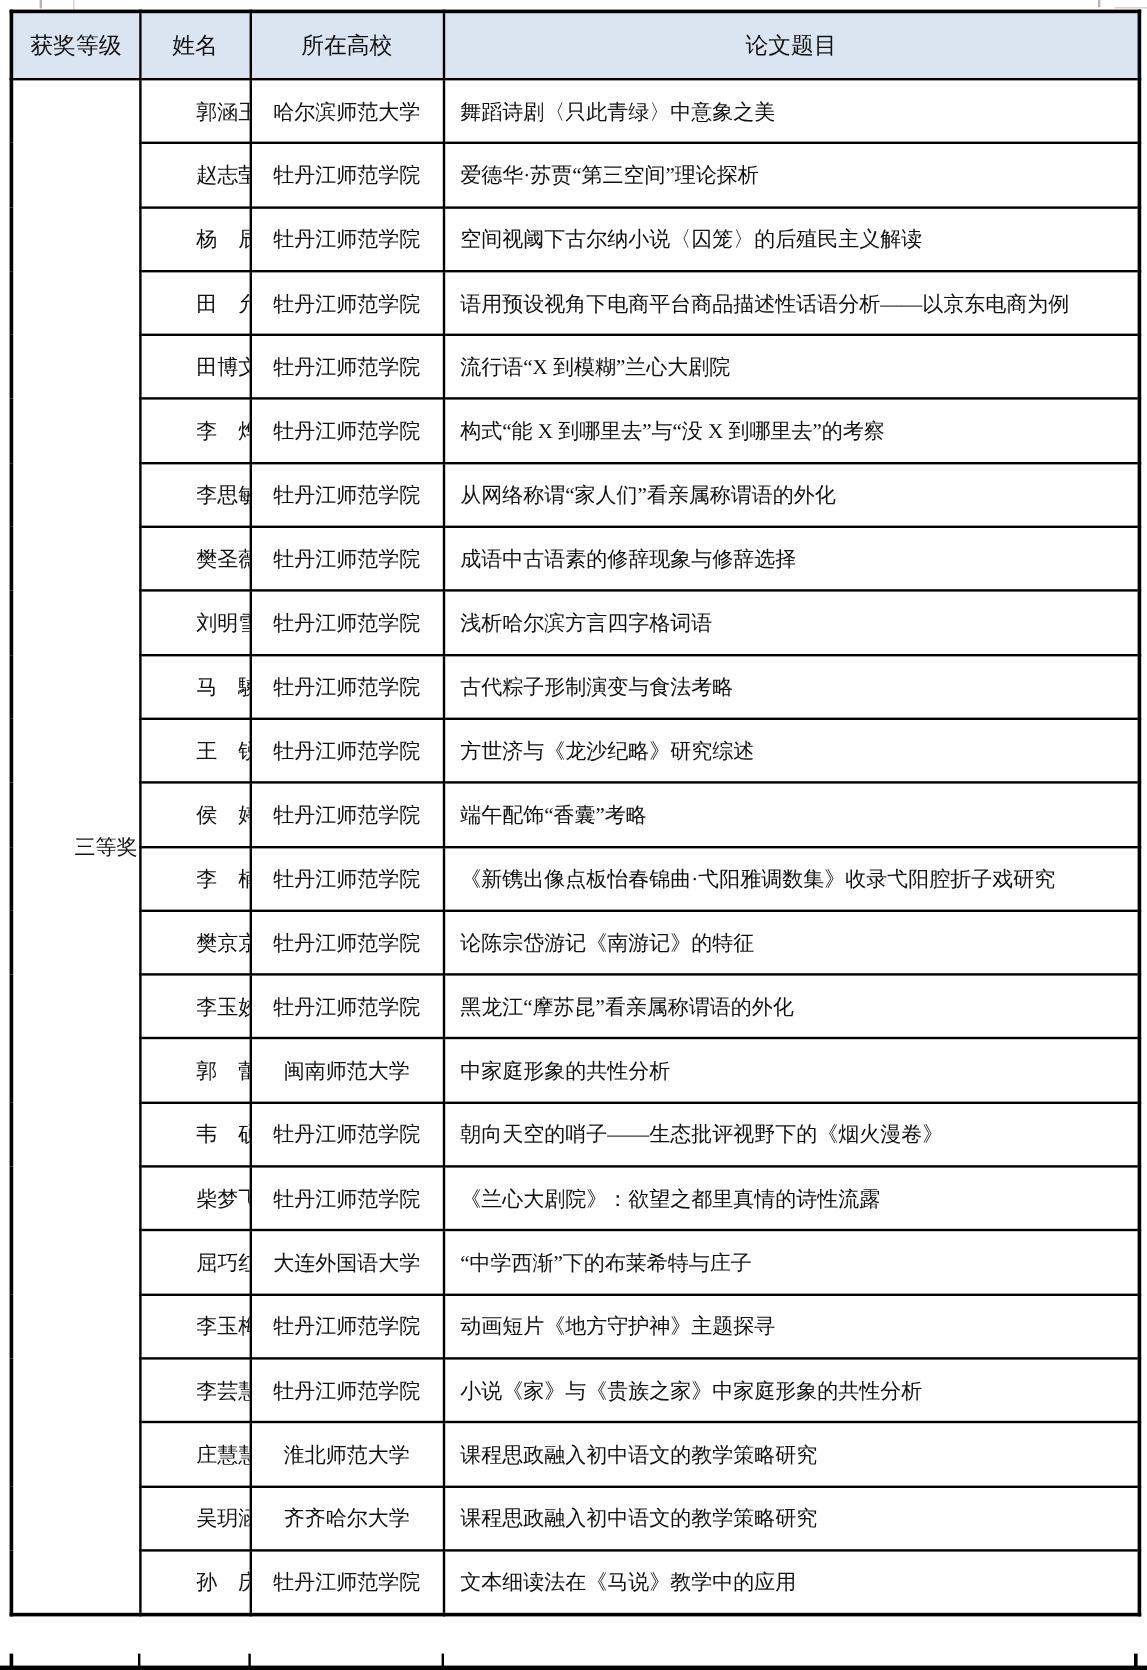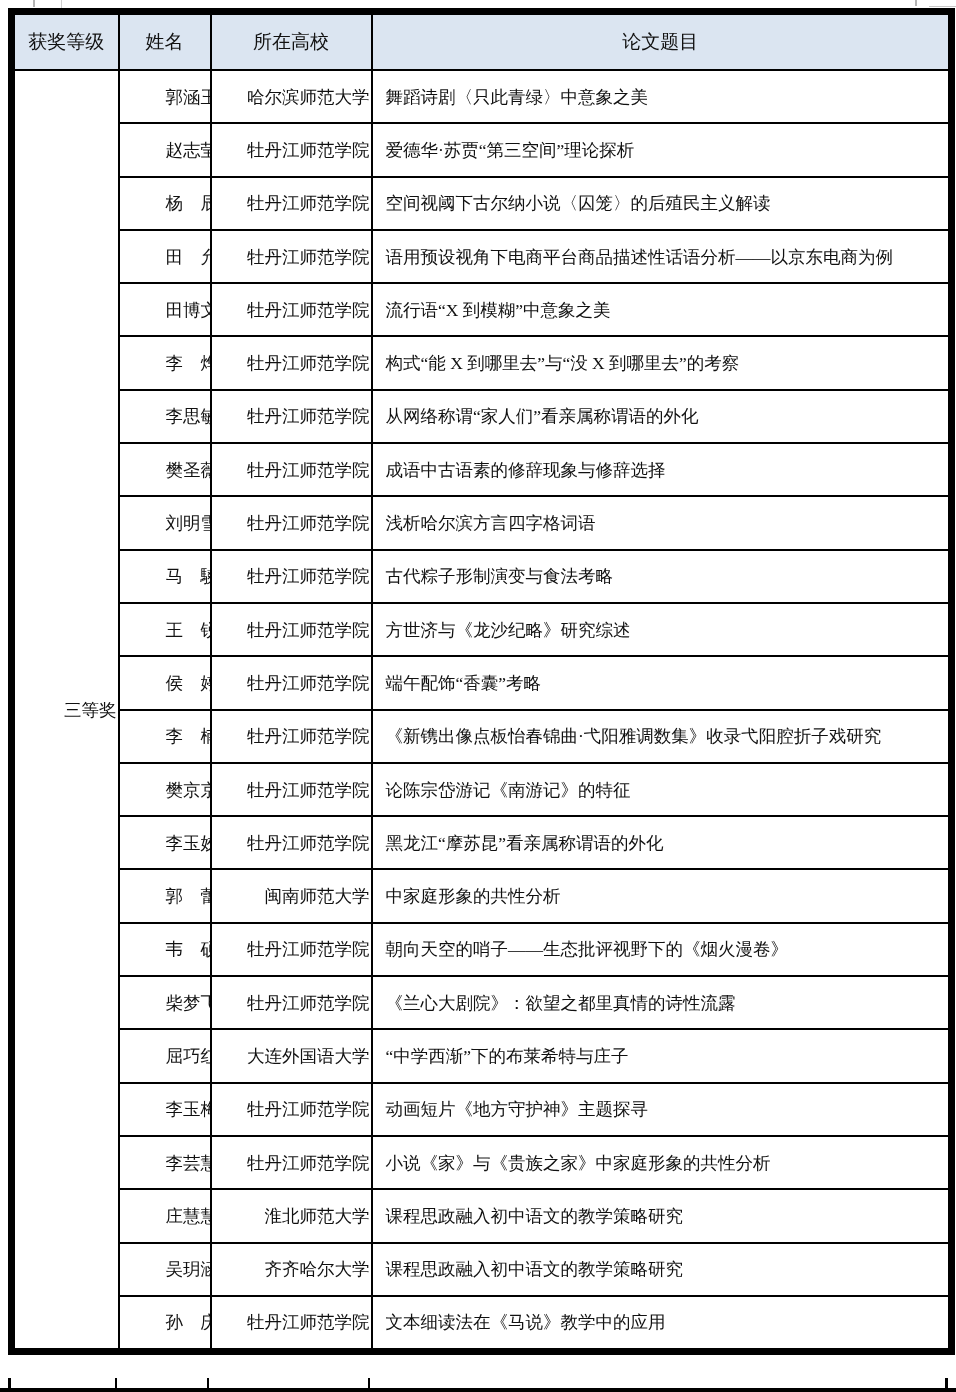--- a/index.html
+++ b/index.html
@@ -4,35 +4,35 @@
 <style>
   html,body{margin:0;padding:0;}
   body{
     width:956px;height:1392px;position:relative;background:#ffffff;
     font-family:"Liberation Serif","DejaVu Serif",serif;
     color:#111111;overflow:hidden;
   }
   .award-table{
     position:absolute;left:8px;top:8px;width:940px;
     border-collapse:collapse;table-layout:fixed;
-    border:7px solid #000000;
+    border:3px solid #000000;
   }
   .award-table th,.award-table td{
     border:2px solid #000000;
     font-weight:normal;
     overflow:hidden;white-space:nowrap;
   }
   .award-table th{
     background:#dbe5f1;
     height:52px;font-size:19px;text-align:center;
   }
   .award-table td{height:49.3px;font-size:17.5px;}
   .award-cell{text-align:right;font-size:18px;}
   .name-cell{text-align:center;padding-left:46px;}
-  .school-cell{text-align:right;}
+  .school-cell{text-align:center;}
   .title-cell{text-align:left;padding-left:13px;padding-right:6px;}
   
   .artifact{position:absolute;background:#b4b4b4;}
   .a1{left:33px;top:0;width:2px;height:7px;}
   .a2{left:61px;top:0;width:1px;height:16px;background:#cfcfcf;}
   .a3{left:915px;top:0;width:2px;height:6px;}
   .a4{left:929px;top:6px;width:27px;height:1px;background:#c8c8c8;}
   
   .frag{position:absolute;background:#000000;}
   .fv{top:1378px;height:11px;width:2px;}
@@ -84,21 +84,21 @@
         <td class="title-cell">空间视阈下古尔纳小说〈囚笼〉的后殖民主义解读</td>
       </tr>
       <tr>
         <td class="name-cell">田　允</td>
         <td class="school-cell">牡丹江师范学院</td>
         <td class="title-cell">语用预设视角下电商平台商品描述性话语分析——以京东电商为例</td>
       </tr>
       <tr>
         <td class="name-cell">田博文</td>
         <td class="school-cell">牡丹江师范学院</td>
-        <td class="title-cell">流行语“X 到模糊”中意象之美</td>
+        <td class="title-cell">流行语“X 到模糊”兰心大剧院</td>
       </tr>
       <tr>
         <td class="name-cell">李　烨</td>
         <td class="school-cell">牡丹江师范学院</td>
         <td class="title-cell">构式“能 X 到哪里去”与“没 X 到哪里去”的考察</td>
       </tr>
       <tr>
         <td class="name-cell">李思敏</td>
         <td class="school-cell">牡丹江师范学院</td>
         <td class="title-cell">从网络称谓“家人们”看亲属称谓语的外化</td>

